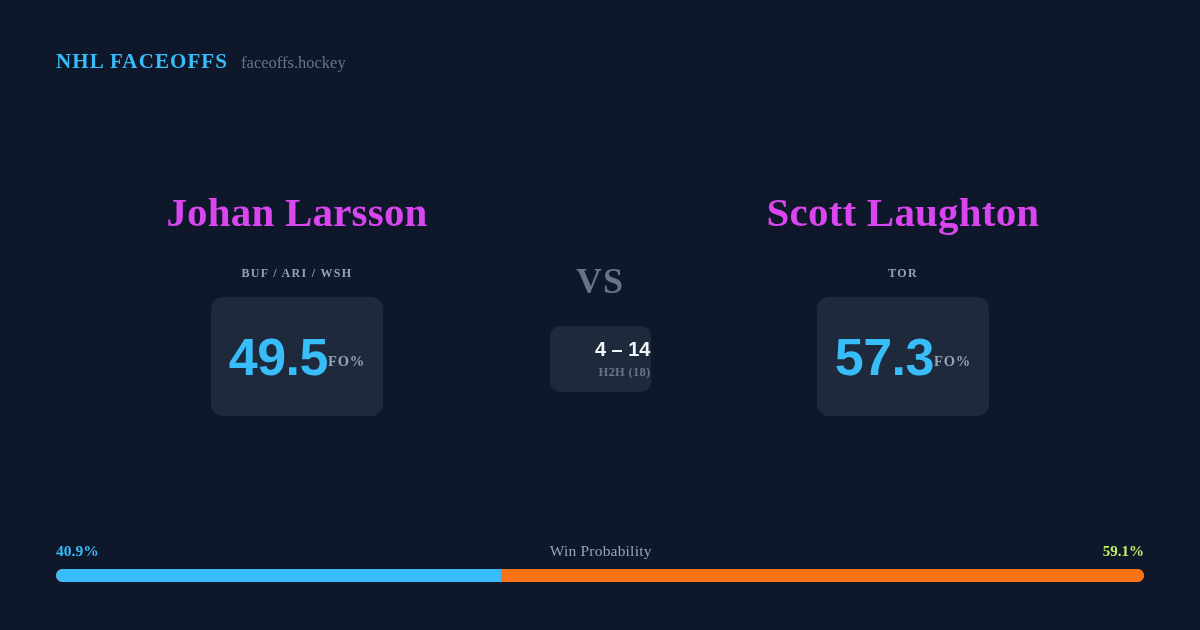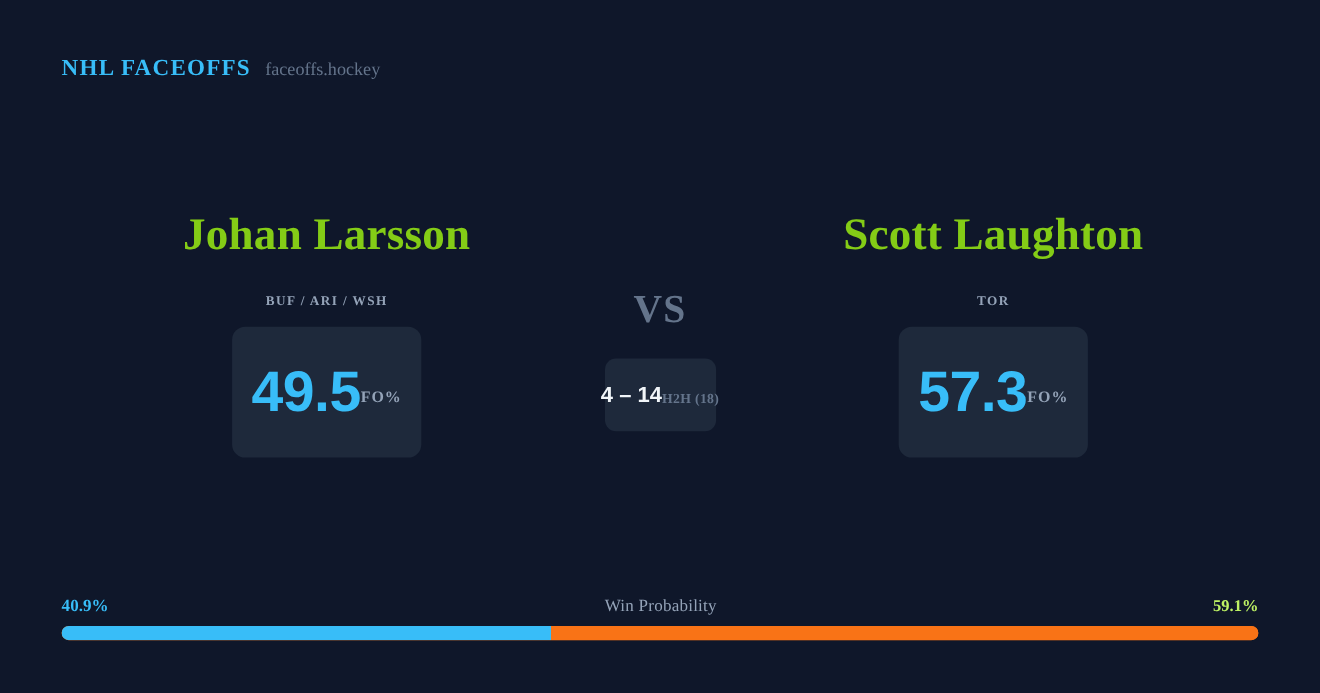--- a/index.html
+++ b/index.html
@@ -57,21 +57,21 @@
     display: flex;
     flex-direction: column;
     align-items: center;
   }
 
   .player-name {
     font-family: "Liberation Serif", serif;
     font-weight: bold;
     font-size: 41px;
     line-height: 1.08;
-    color: #84cc16;
+    color: #d946ef;
     white-space: nowrap;
     letter-spacing: 0.2px;
   }
 
   .player-teams {
     margin-top: 32px;
     font-family: "Liberation Serif", serif;
     font-weight: bold;
     font-size: 12px;
     letter-spacing: 1.3px;
@@ -128,21 +128,22 @@
     margin-top: 17px;
   }
 
   .h2h-card {
     margin-top: 27px;
     width: 101px;
     height: 66px;
     background: #1e293b;
     border-radius: 10px;
     display: flex;
-    align-items: center;
+    flex-direction: column;
+    align-items: flex-end;
     justify-content: center;
   }
 
   .h2h-record {
     font-family: "Liberation Sans", sans-serif;
     font-weight: bold;
     font-size: 20px;
     line-height: 1;
     color: #f1f5f9;
     white-space: nowrap;

